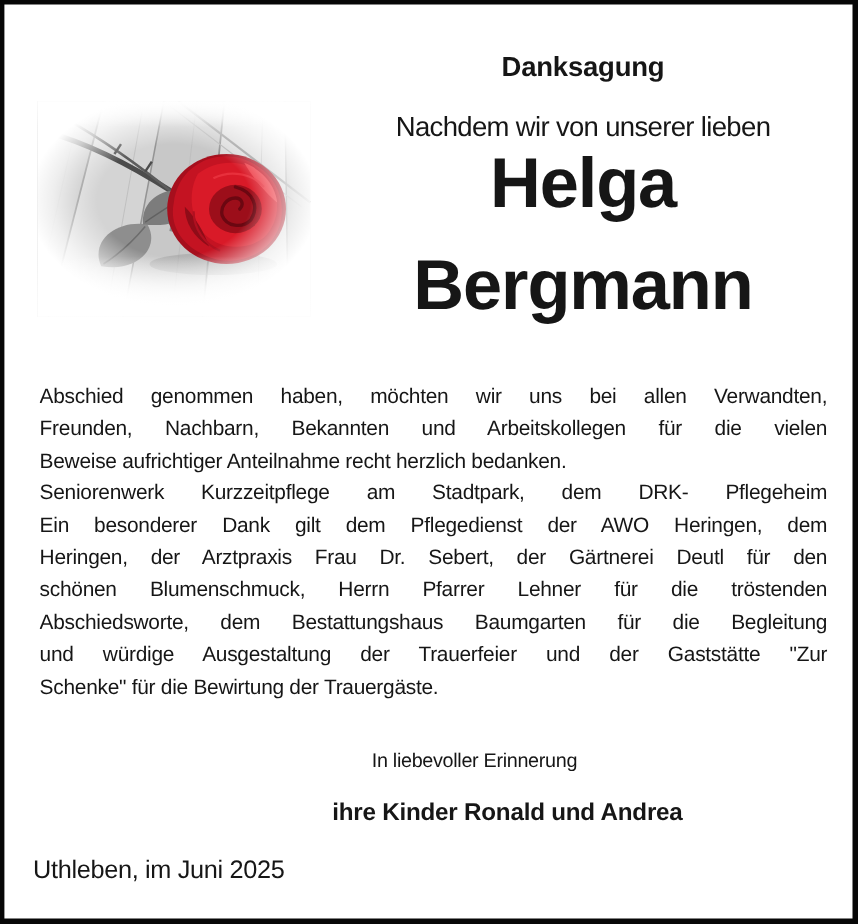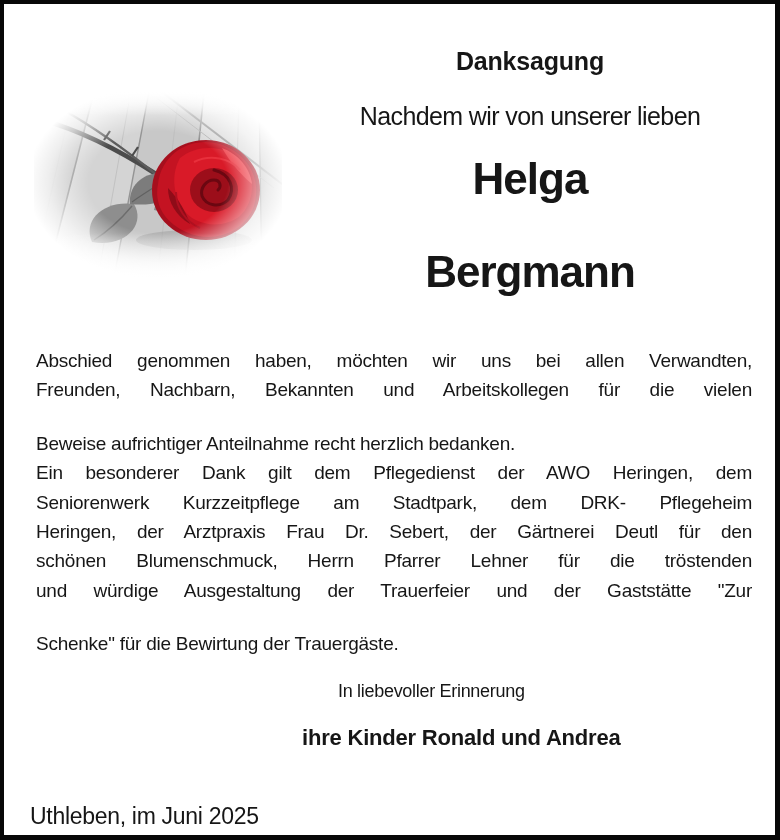--- a/index.html
+++ b/index.html
@@ -47,48 +47,48 @@
   }
   .intro-line {
     position: absolute;
     left: 0; top: 96px; width: 100%;
     font-size: 25px;
     letter-spacing: -0.6px;
     line-height: 32px;
   }
   .name-block {
     position: absolute;
-    left: 0; top: 128px; width: 100%;
-    font-size: 44px; font-weight: bold;
+    left: 0; top: 116px; width: 100%;
+    font-size: 64px; font-weight: bold;
     letter-spacing: -1px;
     line-height: 93px;
     white-space: nowrap;
   }
   
   .body-text {
     position: absolute;
     left: 32px; top: 342px;
     width: 716px;
     font-size: 19px;
     letter-spacing: -0.25px;
     line-height: 29.4px;
   }
   .jline { text-align: justify; text-align-last: justify; height: 29.4px; overflow: hidden; }
-  .jline.para-end { text-align-last: left; margin-top: 24px; }
+  .jline.para-end { text-align-last: left; }
   
   .closing {
     position: absolute;
     left: 298px; top: 674px;
   }
   .closing-line1 { font-size: 18px; letter-spacing: -0.3px; line-height: 26px; margin-left: 36px; }
   .closing-line2 { font-size: 22px; font-weight: bold; letter-spacing: -0.2px; line-height: 26px; margin-top: 21px; }
   
   .place-date {
     position: absolute;
-    left: 26px; top: 798px;
+    left: 26px; top: 772px;
     font-size: 23px;
     letter-spacing: -0.3px;
     line-height: 28px;
   }
 </style>
 </head>
 <body>
 
 <div class="page">
 
@@ -149,24 +149,25 @@
     <div class="name-block">
       <div>Helga</div>
       <div>Bergmann</div>
     </div>
   </div>
 
   <div class="body-text">
     <div class="jline">Abschied genommen haben, möchten wir uns bei allen Verwandten,</div>
     <div class="jline">Freunden, Nachbarn, Bekannten und Arbeitskollegen für die vielen</div>
     <div class="jline para-end">Beweise aufrichtiger Anteilnahme recht herzlich bedanken.</div>
+    <div class="jline">Seniorenwerk Kurzzeitpflege am Stadtpark, dem DRK- Pflegeheim</div>
     <div class="jline">Ein besonderer Dank gilt dem Pflegedienst der AWO Heringen, dem</div>
-    <div class="jline">Seniorenwerk Kurzzeitpflege am Stadtpark, dem DRK- Pflegeheim</div>
     <div class="jline">Heringen, der Arztpraxis Frau Dr. Sebert, der Gärtnerei Deutl für den</div>
     <div class="jline">schönen Blumenschmuck, Herrn Pfarrer Lehner für die tröstenden</div>
+    <div class="jline">Abschiedsworte, dem Bestattungshaus Baumgarten für die Begleitung</div>
     <div class="jline">und würdige Ausgestaltung der Trauerfeier und der Gaststätte "Zur</div>
     <div class="jline para-end">Schenke" für die Bewirtung der Trauergäste.</div>
   </div>
 
   <div class="closing">
     <div class="closing-line1">In liebevoller Erinnerung</div>
     <div class="closing-line2">ihre Kinder Ronald und Andrea</div>
   </div>
 
   <div class="place-date">Uthleben, im Juni 2025</div>

